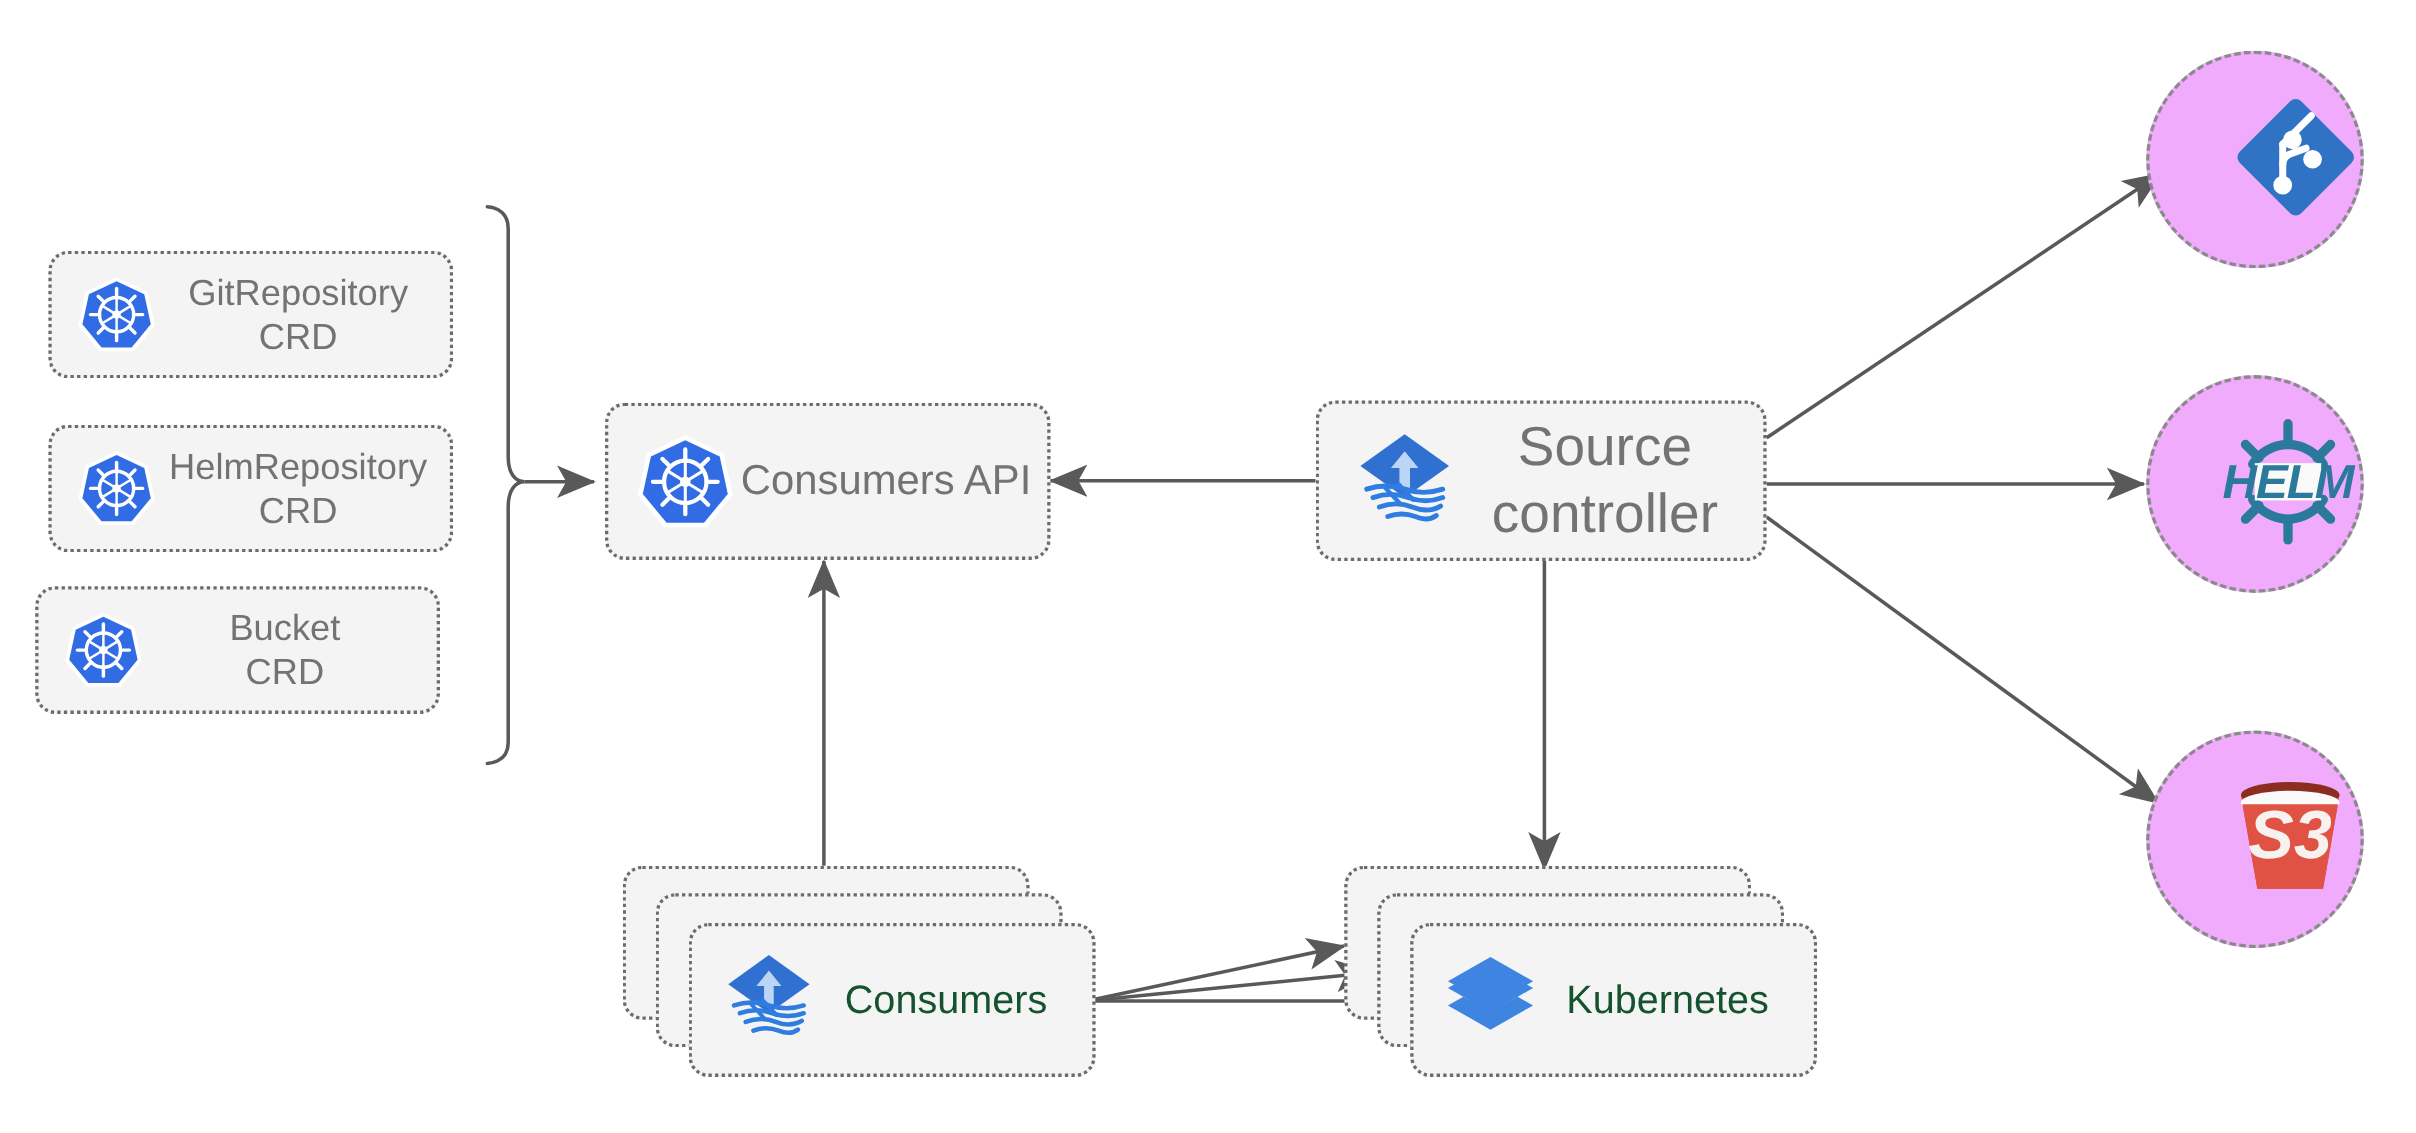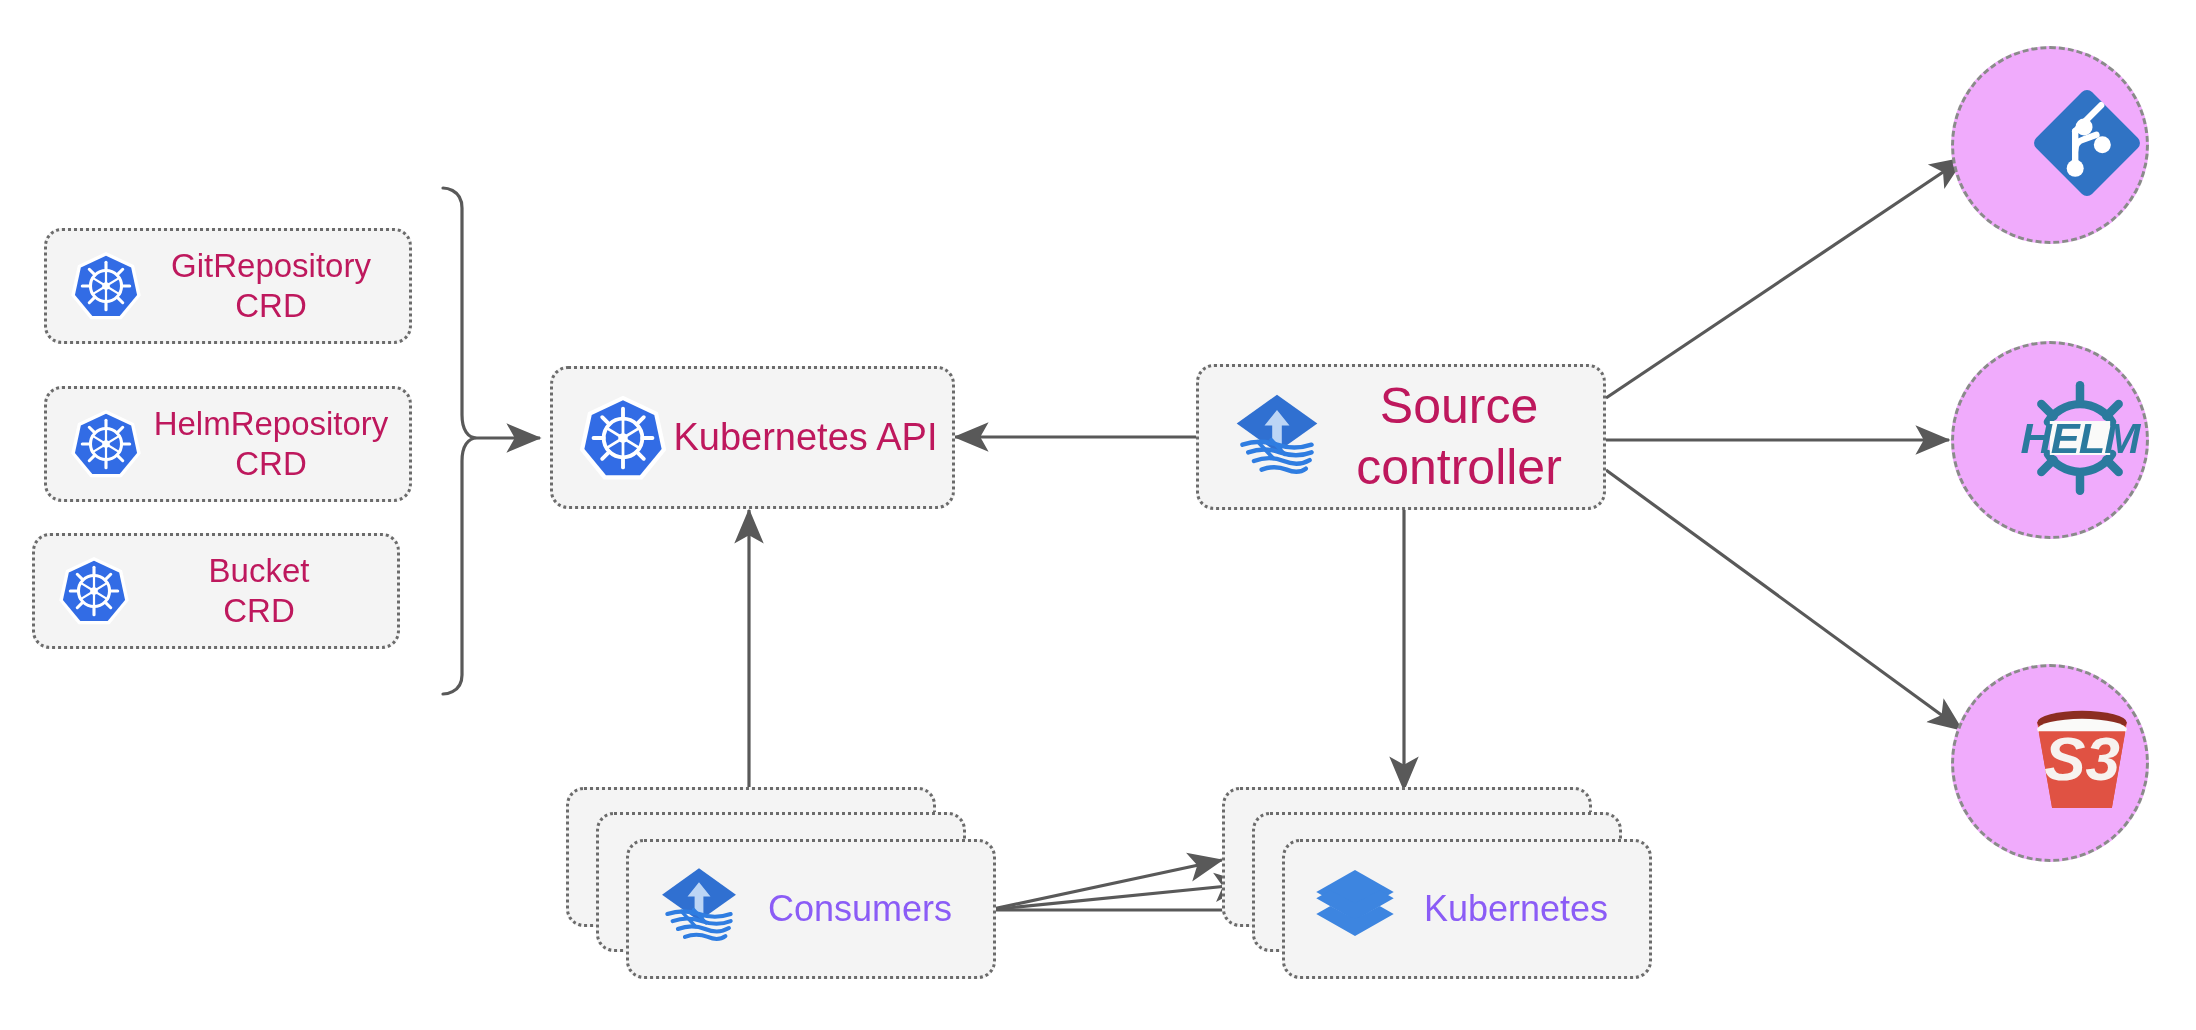--- a/index.html
+++ b/index.html
@@ -26,21 +26,21 @@
     border-radius: 18px;
     box-sizing: border-box;
     display: flex;
     flex-direction: row;
     align-items: center;
     z-index: 5;
   }
   .node .node-label {
     flex: 1 1 auto;
     text-align: center;
-    color: #be185d;
+    color: #737373;
     font-size: 34px;
     line-height: 1.22;
     white-space: pre-line;
     padding-right: 10px;
   }
   .node .node-icon {
     flex: 0 0 auto;
     display: flex;
     align-items: center;
     justify-content: center;
@@ -66,21 +66,21 @@
   }
   .stack .layer.front {
     display: flex;
     flex-direction: row;
     align-items: center;
     padding-left: 26px;
   }
   .stack .layer.front .node-label {
     flex: 1 1 auto;
     text-align: center;
-    color: #8b5cf6;
+    color: #14532d;
     font-size: 36px;
     padding-right: 16px;
   }
   
   .circ {
     position: absolute;
     border-radius: 50%;
     background: #f0abfc;
     border: 3px dashed #8a8a8a;
     box-sizing: border-box;
@@ -268,21 +268,21 @@
           <line x1="50" y1="50" x2="50" y2="29"></line>
           <line x1="50" y1="50" x2="68" y2="39"></line>
           <line x1="50" y1="50" x2="68" y2="61"></line>
           <line x1="50" y1="50" x2="50" y2="71"></line>
           <line x1="50" y1="50" x2="32" y2="61"></line>
           <line x1="50" y1="50" x2="32" y2="39"></line>
         </g>
         <circle cx="50" cy="50" r="5.2" fill="#ffffff"></circle>
       </svg>
     </span>
-    <span class="node-label" style="font-size:38px;">Kubernetes API</span>
+    <span class="node-label" style="font-size:38px;">Consumers API</span>
   </div>
 
   <div class="node" style="left:1196px; top:364px; width:410px; height:146px; padding-left:30px;">
     <span class="node-icon">
       <svg width="96" height="96" viewBox="0 0 100 100" xmlns="http://www.w3.org/2000/svg">
         <path d="M50 6 L92 36 L50 66 L8 36 Z" fill="#3070d1"></path>
         <path d="M50 22 L63 38 L55 38 L55 58 L45 58 L45 38 L37 38 Z" fill="#bcd5f5"></path>
         <g stroke="#2f7de1" stroke-width="4.6" fill="none" stroke-linecap="round">
           <path d="M14 58 Q32 52 50 58 Q68 64 86 58"></path>
           <path d="M20 66 Q37 60 53 66 Q70 72 86 66"></path>

